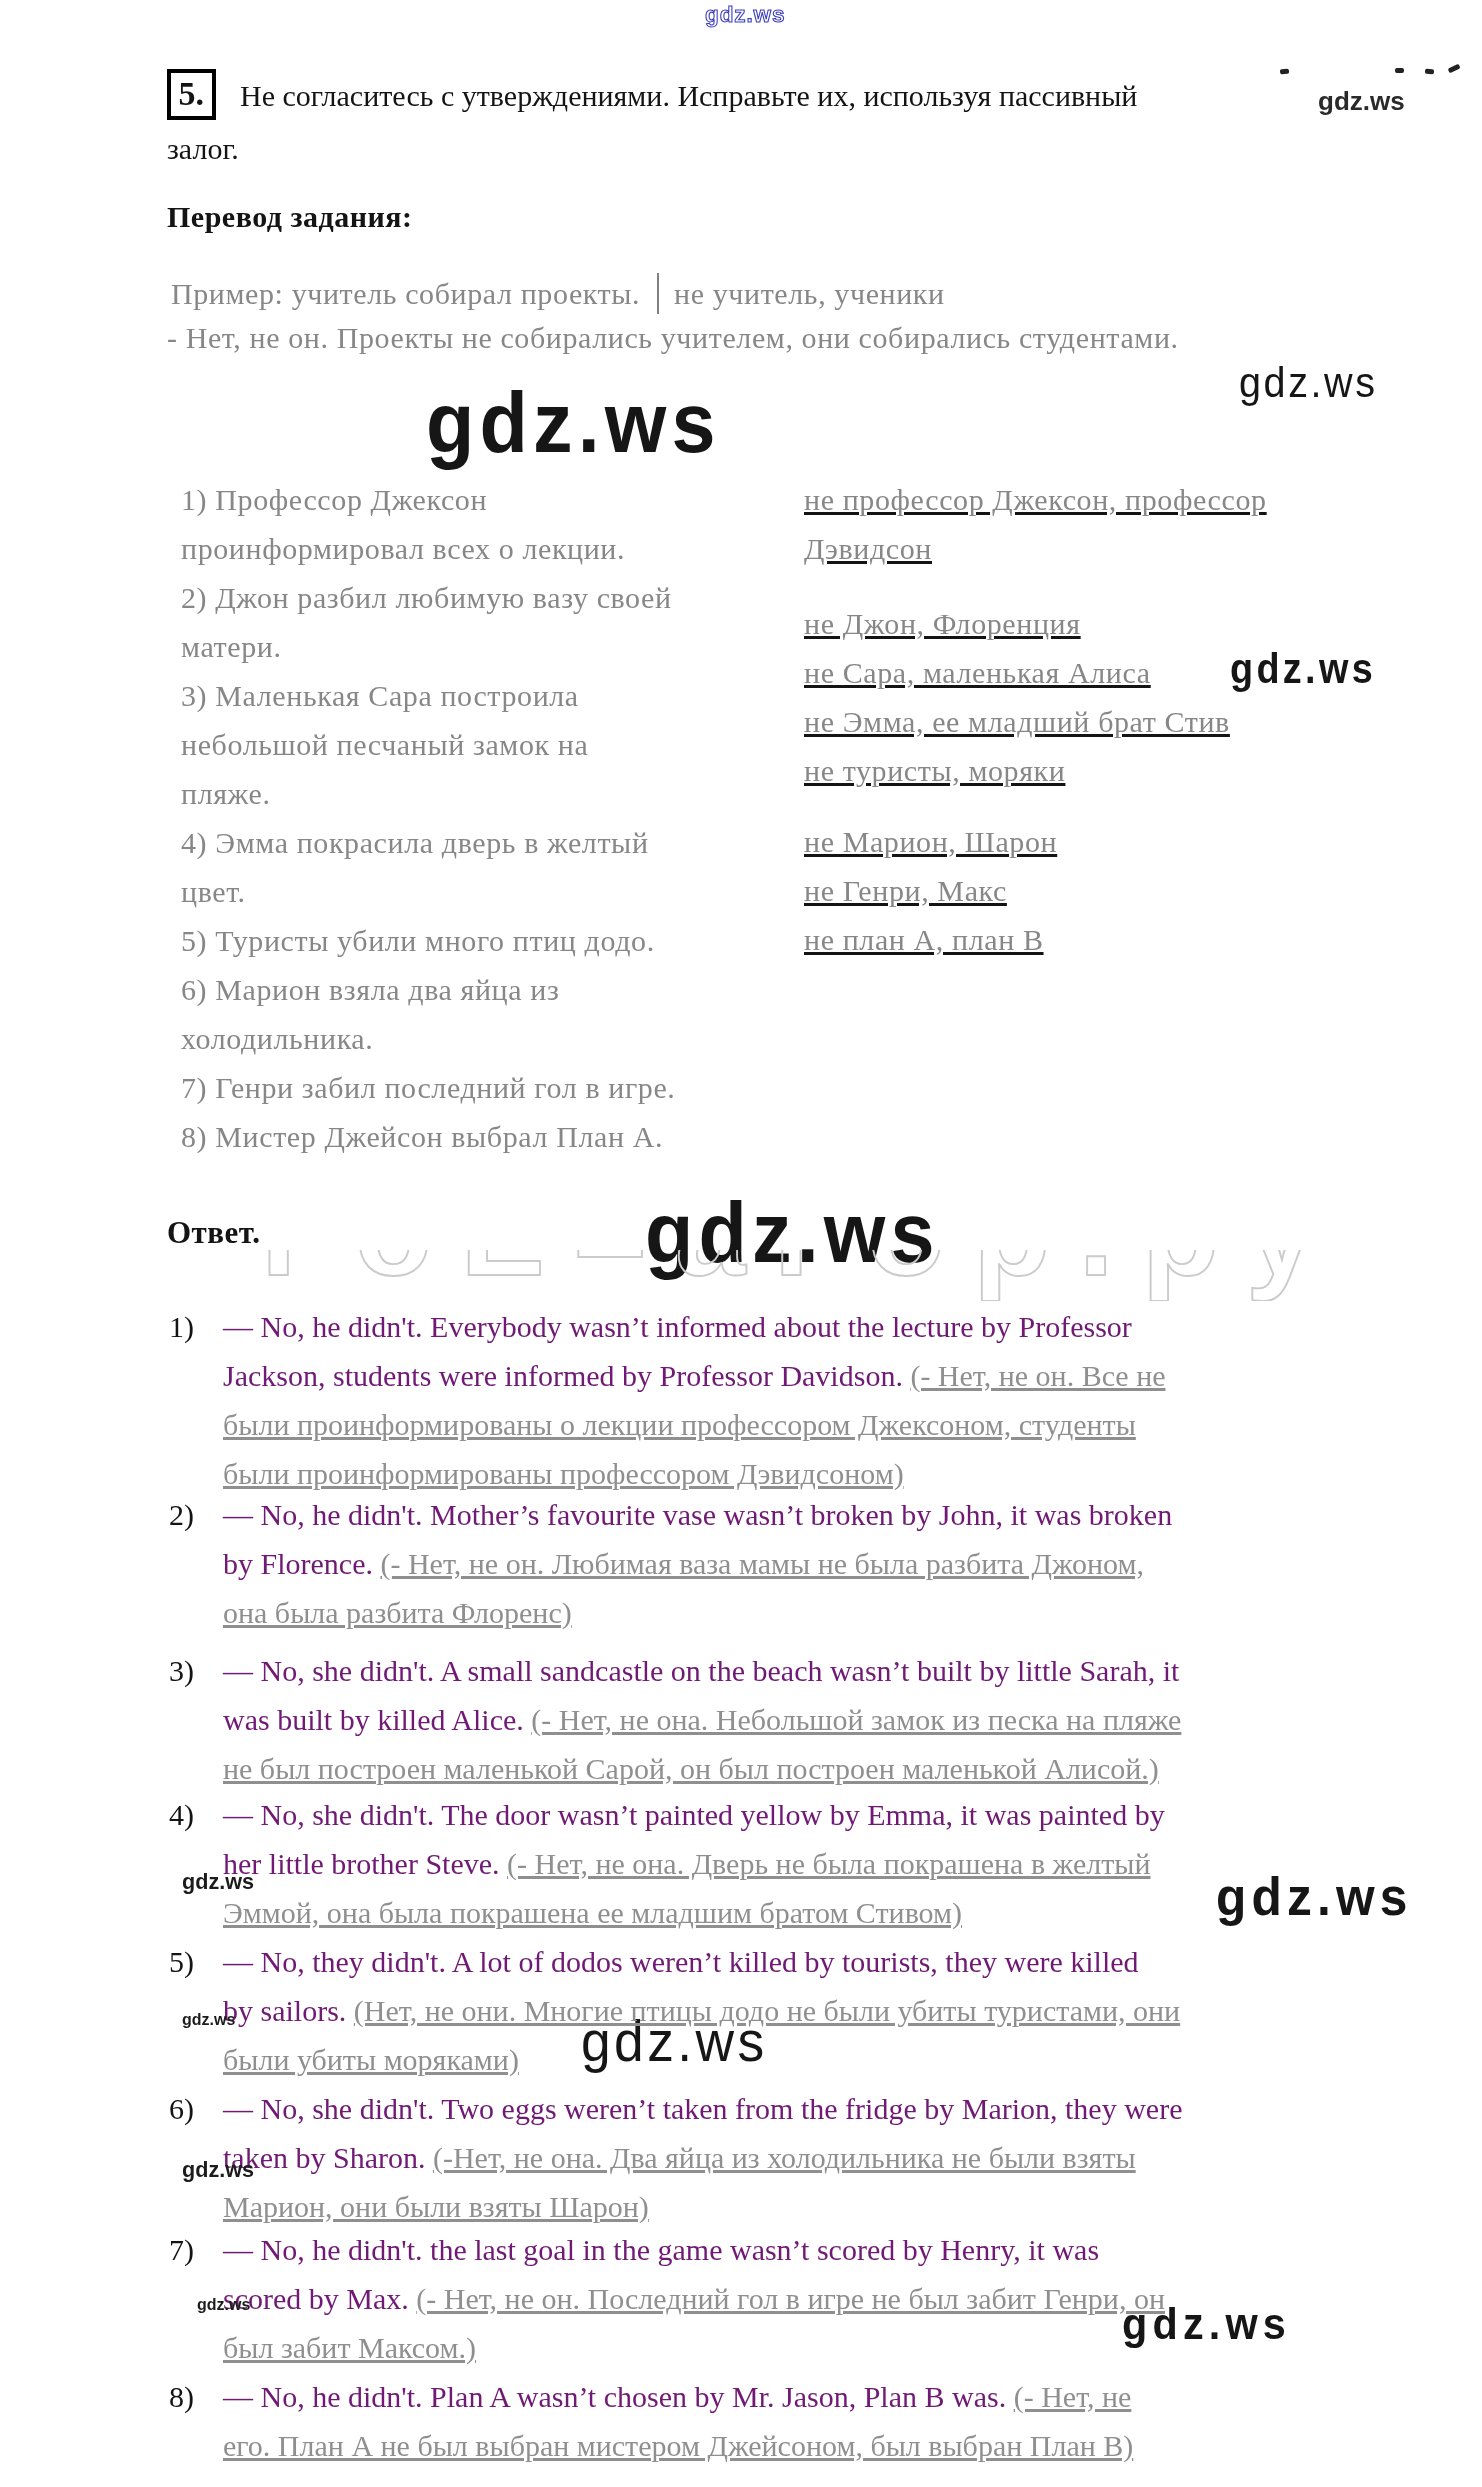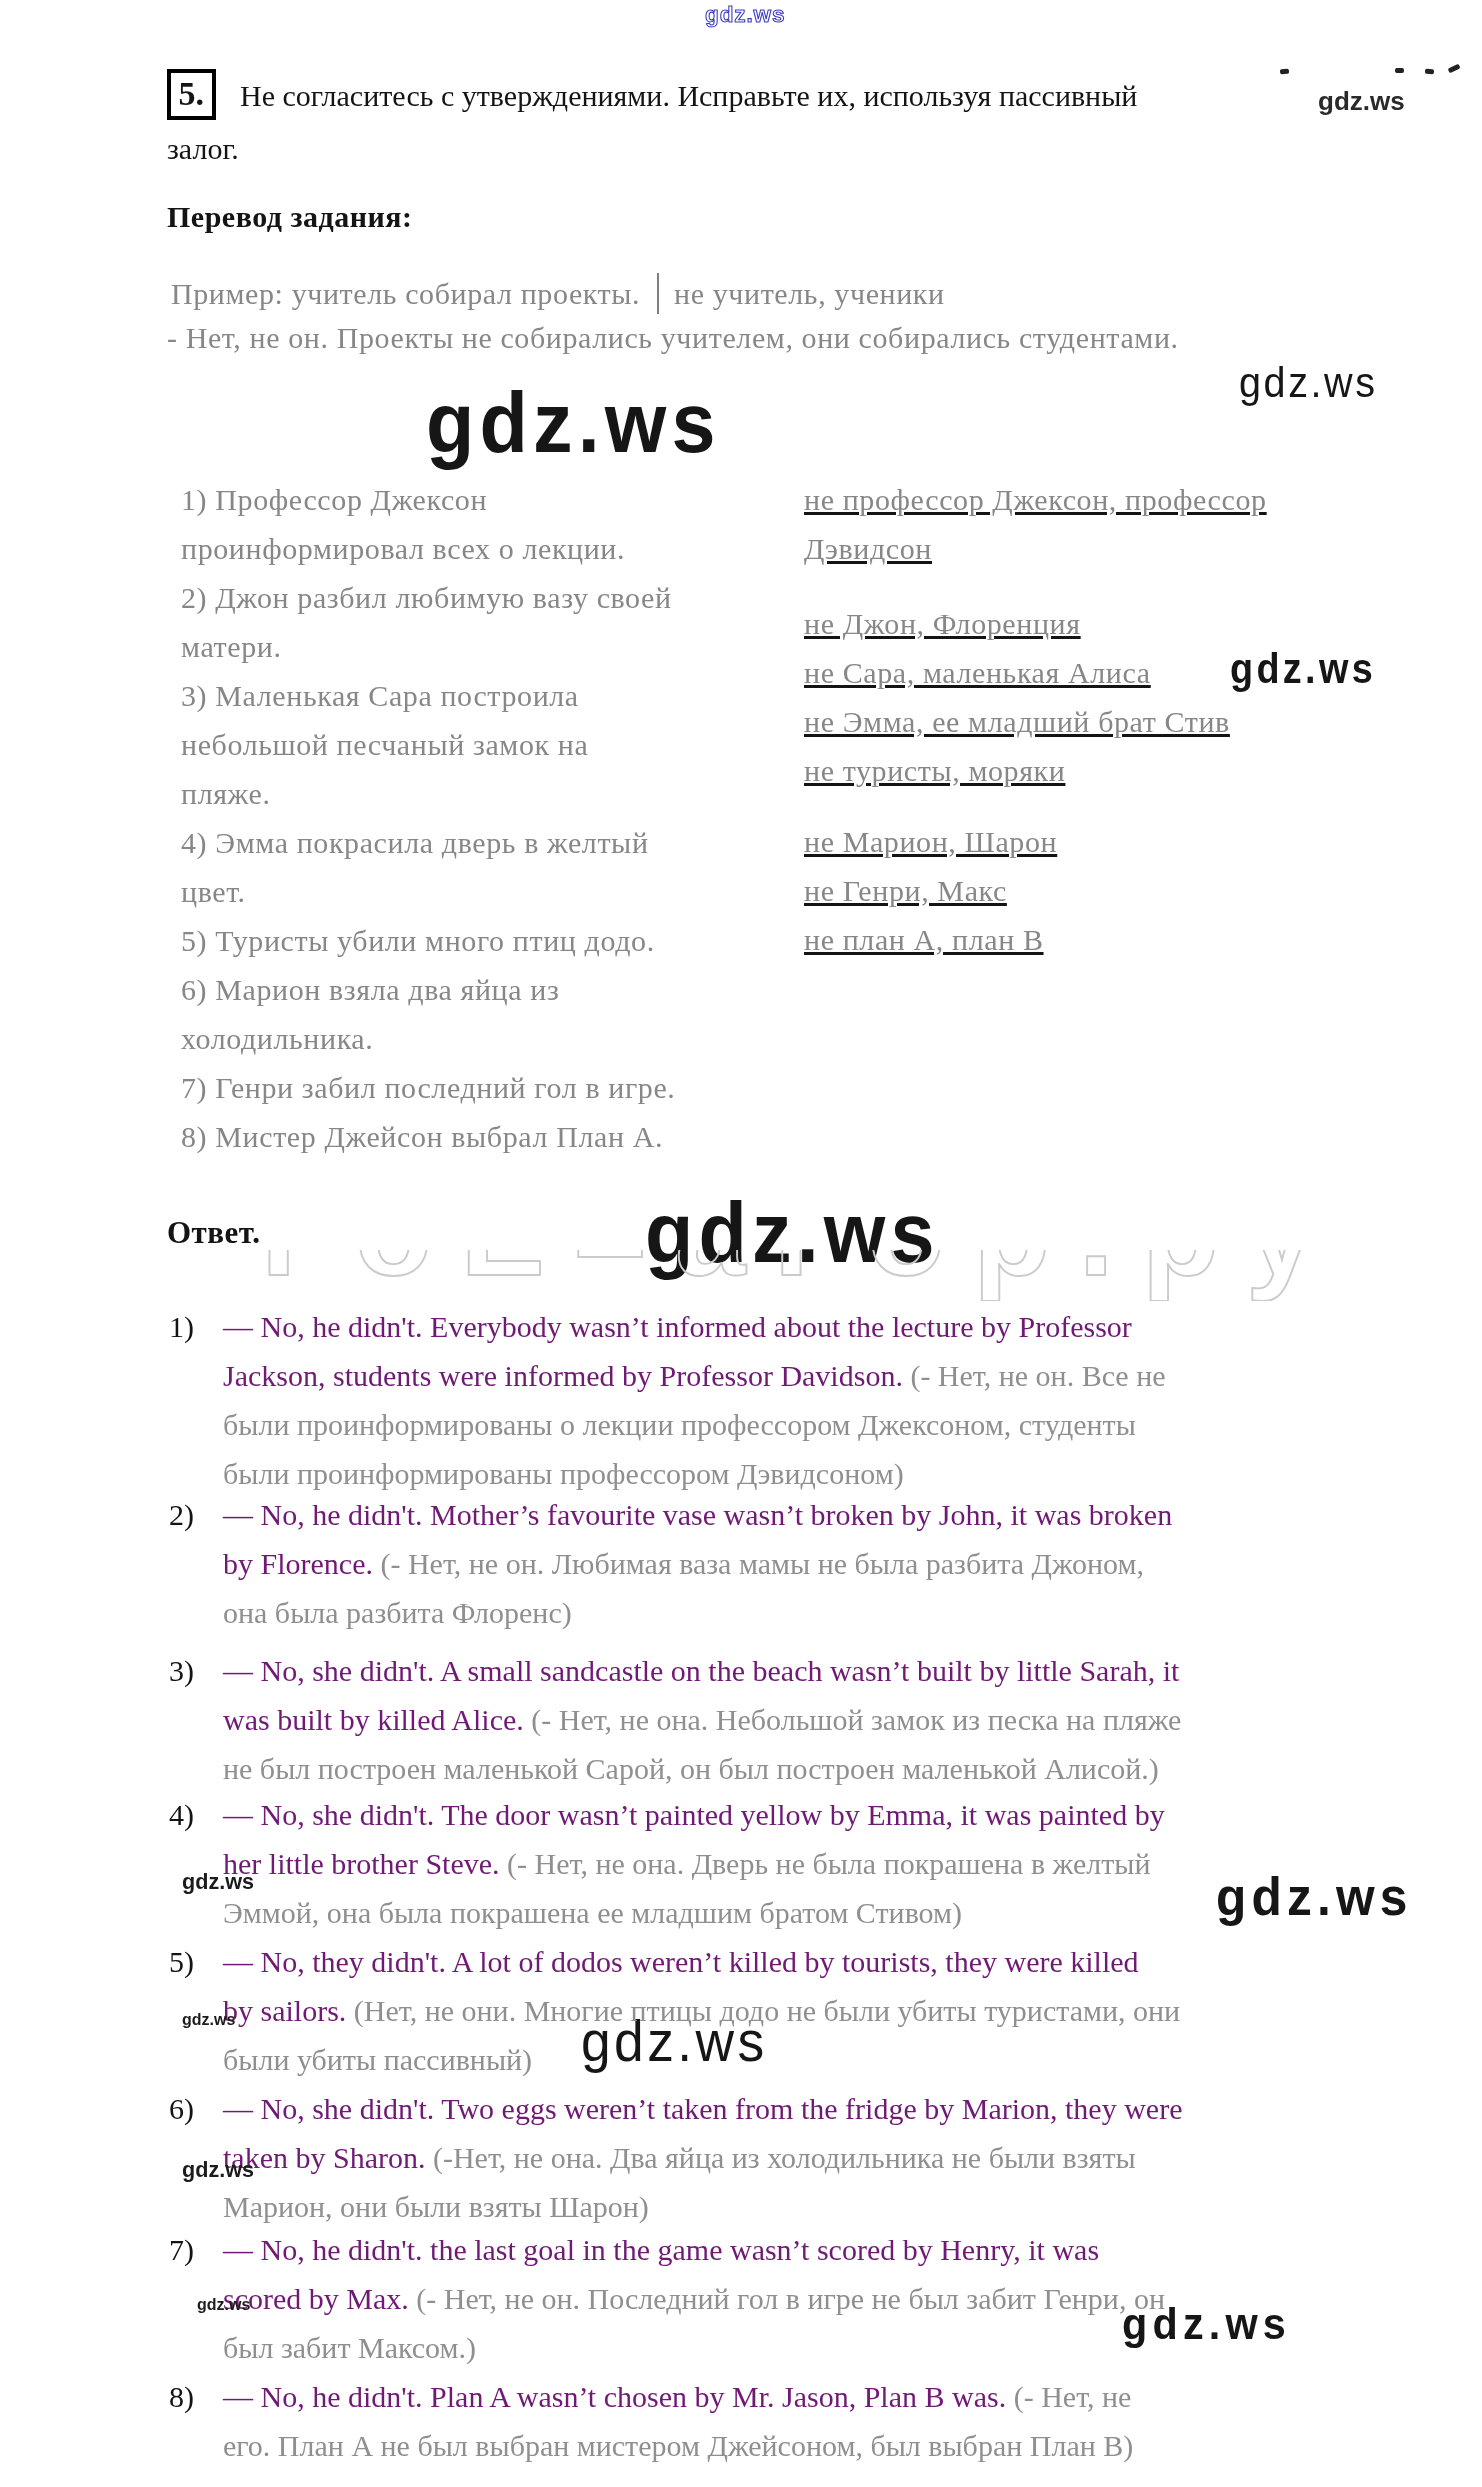--- a/index.html
+++ b/index.html
@@ -67,21 +67,21 @@
   .corrs{position:absolute;left:804px;top:0;width:656px;font-size:30px;letter-spacing:0.6px;}
   .doc-line{height:49px;line-height:43px;white-space:nowrap;color:#878787;}
   .corr-group{position:absolute;left:0;text-decoration:underline;}
   
   .ans-header{position:absolute;left:167px;top:1215px;font-size:31px;font-weight:bold;letter-spacing:0.5px;}
   .answers{position:absolute;left:223px;top:0;width:1237px;font-size:30px;}
   .ans-item{position:absolute;left:0;width:100%;}
   .ans-num{position:absolute;left:-54px;top:0;height:49px;line-height:43px;color:#141414;}
   .ans-line{height:49px;line-height:43px;white-space:nowrap;}
   .seg-d{color:#701a75;}
-  .seg-g{color:#8f8f8f;}
+  .seg-g{color:#8f8f8f;text-decoration:underline;}
 </style>
 </head>
 <body>
 
 <div class="page">
 
   <span class="wm-blue">gdz.ws</span>
   <span class="cm m1"></span>
   <span class="cm m2"></span>
   <span class="cm m3"></span>
@@ -170,21 +170,21 @@
       <div class="ans-item" style="top: 1793px;">
         <span class="ans-num">4)</span>
         <div class="ans-line"><span class="seg-d">— No, she didn't. The door wasn’t painted yellow by Emma, it was painted by</span></div>
         <div class="ans-line"><span class="seg-d">her little brother Steve. </span><span class="seg-g">(- Нет, не она. Дверь не была покрашена в желтый</span></div>
         <div class="ans-line"><span class="seg-g">Эммой, она была покрашена ее младшим братом Стивом)</span></div>
       </div>
       <div class="ans-item" style="top: 1940px;">
         <span class="ans-num">5)</span>
         <div class="ans-line"><span class="seg-d">— No, they didn't. A lot of dodos weren’t killed by tourists, they were killed</span></div>
         <div class="ans-line"><span class="seg-d">by sailors. </span><span class="seg-g">(Нет, не они. Многие птицы додо не были убиты туристами, они</span></div>
-        <div class="ans-line"><span class="seg-g">были убиты пассивный)</span></div>
+        <div class="ans-line"><span class="seg-g">были убиты моряками)</span></div>
       </div>
       <div class="ans-item" style="top: 2087px;">
         <span class="ans-num">6)</span>
         <div class="ans-line"><span class="seg-d">— No, she didn't. Two eggs weren’t taken from the fridge by Marion, they were</span></div>
         <div class="ans-line"><span class="seg-d">taken by Sharon. </span><span class="seg-g">(-Нет, не она. Два яйца из холодильника не были взяты</span></div>
         <div class="ans-line"><span class="seg-g">Марион, они были взяты Шарон)</span></div>
       </div>
       <div class="ans-item" style="top: 2228px;">
         <span class="ans-num">7)</span>
         <div class="ans-line"><span class="seg-d">— No, he didn't. the last goal in the game wasn’t scored by Henry, it was</span></div>

